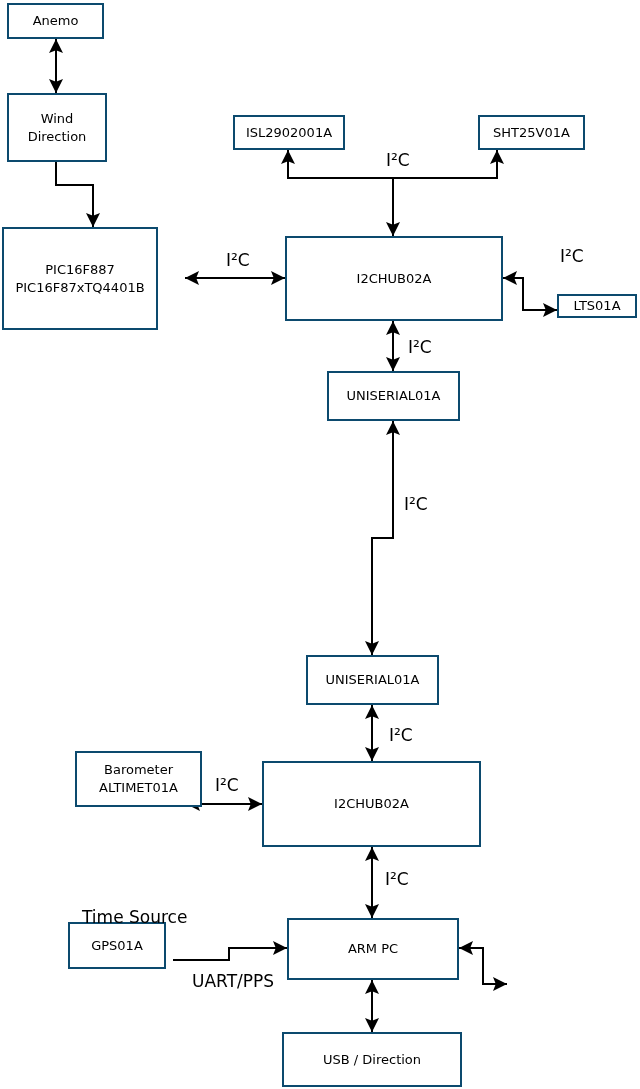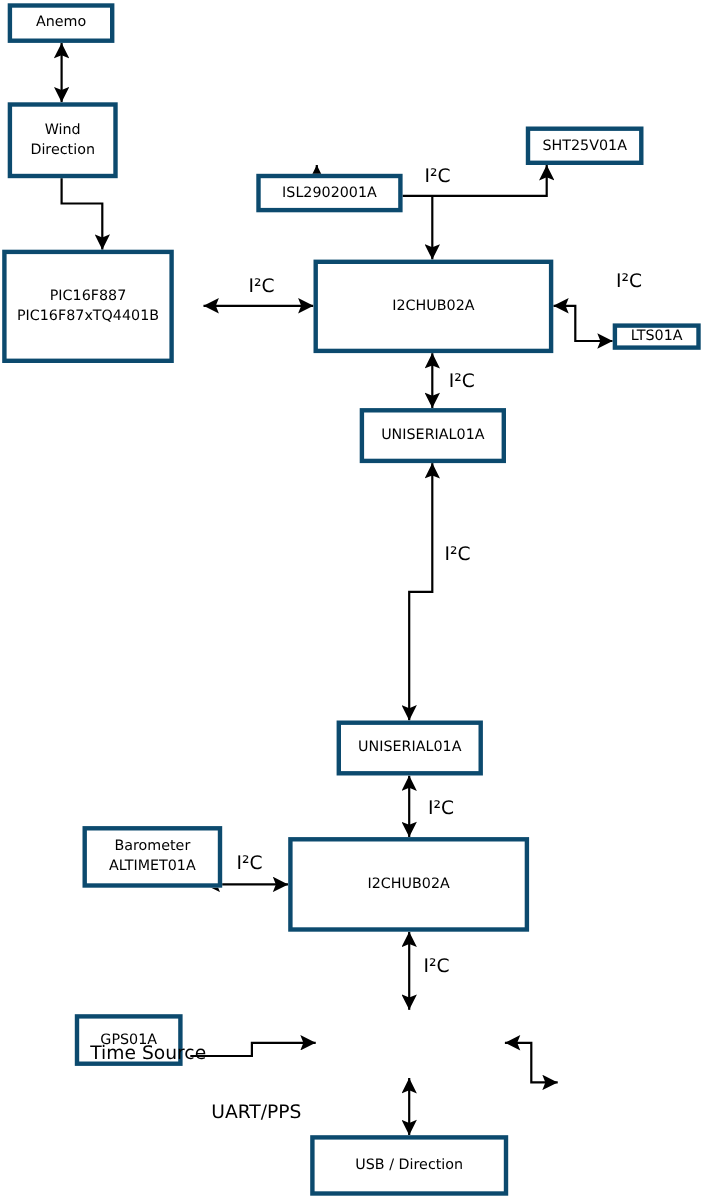--- a/index.html
+++ b/index.html
@@ -10,64 +10,64 @@
     font-family:"DejaVu Sans", sans-serif;
     color:#000000;
     overflow:hidden;
   }
   .wires { position:absolute; left:0; top:0; }
   .wire { fill:none; stroke:#000000; stroke-width:2; }
   .node {
     position:absolute;
     box-sizing:border-box;
     background:#ffffff;
-    border:4px solid #0c4a6e;
+    border:2px solid #0c4a6e;
     display:flex;
     align-items:center;
     justify-content:center;
     text-align:center;
     font-size:13px;
     line-height:1.38;
     white-space:pre-line;
     z-index:2;
   }
   .lbl {
     position:absolute;
     font-size:17px;
     line-height:1.2;
     white-space:nowrap;
     z-index:2;
   }
   
   #n-anemo  { left:7px;   top:3px;    width:97px;  height:36px; }
   #n-wind   { left:7px;   top:93px;   width:100px; height:69px; }
   #n-pic    { left:2px;   top:227px;  width:156px; height:103px; }
-  #n-isl    { left:233px; top:115px;  width:133px; height:35px;margin-top:43px; }
+  #n-isl    { left:233px; top:115px;  width:112px; height:35px; }
   #n-sht    { left:441px; top:115px;  width:107px; height:35px;margin-left:37px; }
   #n-hub1   { left:285px; top:236px;  width:218px; height:85px; }
   #n-lts    { left:557px; top:294px;  width:80px;  height:24px; }
   #n-uni1   { left:327px; top:371px;  width:133px; height:50px; }
   #n-uni2   { left:306px; top:655px;  width:133px; height:50px; }
   #n-baro   { left:75px;  top:751px;  width:127px; height:56px; }
   #n-hub2   { left:262px; top:761px;  width:219px; height:86px; }
   #n-arm    { left:287px; top:918px;  width:172px; height:62px; }
   #n-gps    { left:68px;  top:922px;  width:98px; height:47px; }
   #n-sd     { left:507px; top:960px;  width:107px; height:47px; }
   #n-usb    { left:282px; top:1032px; width:180px; height:55px; }
   
   #l-i2c-top      { left:386px; top:150px; }
   #l-i2c-pic-hub  { left:226px; top:250px; }
   #l-i2c-hub-lts  { left:560px; top:246px; }
   #l-i2c-hub-uni1 { left:408px; top:337px; }
   #l-i2c-long     { left:404px; top:494px; }
   #l-i2c-uni2-hub2{ left:389px; top:725px; }
   #l-i2c-baro-hub2{ left:215px; top:775px; }
   #l-i2c-hub2-arm { left:385px; top:869px; }
-  #l-time-source  { left:82px;  top:907px;margin-top:41px; }
-  #l-uart-pps     { left:192px; top:1001px;text-align:right; }
+  #l-time-source  { left:82px;  top:907px; }
+  #l-uart-pps     { left:192px; top:971px;text-align:right; }
 </style>
 </head>
 <body>
 
 <div id="canvas">
 
   <svg class="wires" width="640" height="1089" viewBox="0 0 640 1089">
     <defs>
       <marker id="ah" viewBox="0 0 10 10" refX="10" refY="5" markerWidth="17" markerHeight="14" markerUnits="userSpaceOnUse" orient="auto-start-reverse">
         <path d="M 0 0 L 10 5 L 0 10 L 2 5 z" fill="#000000"></path>
@@ -97,20 +97,21 @@
 PIC16F87xTQ4401B</div>
   <div class="node" id="n-isl">ISL2902001A</div>
   <div class="node" id="n-sht">SHT25V01A</div>
   <div class="node" id="n-hub1">I2CHUB02A</div>
   <div class="node" id="n-lts">LTS01A</div>
   <div class="node" id="n-uni1">UNISERIAL01A</div>
   <div class="node" id="n-uni2">UNISERIAL01A</div>
   <div class="node" id="n-baro">Barometer
 ALTIMET01A</div>
   <div class="node" id="n-hub2">I2CHUB02A</div>
+  <div class="node" id="n-arm">ARM PC</div>
   <div class="node" id="n-gps">GPS01A</div>
   <div class="node" id="n-usb">USB / Direction</div>
 
   <div class="lbl" id="l-i2c-top">I²C</div>
   <div class="lbl" id="l-i2c-pic-hub">I²C</div>
   <div class="lbl" id="l-i2c-hub-lts">I²C</div>
   <div class="lbl" id="l-i2c-hub-uni1">I²C</div>
   <div class="lbl" id="l-i2c-long">I²C</div>
   <div class="lbl" id="l-i2c-uni2-hub2">I²C</div>
   <div class="lbl" id="l-i2c-baro-hub2">I²C</div>

